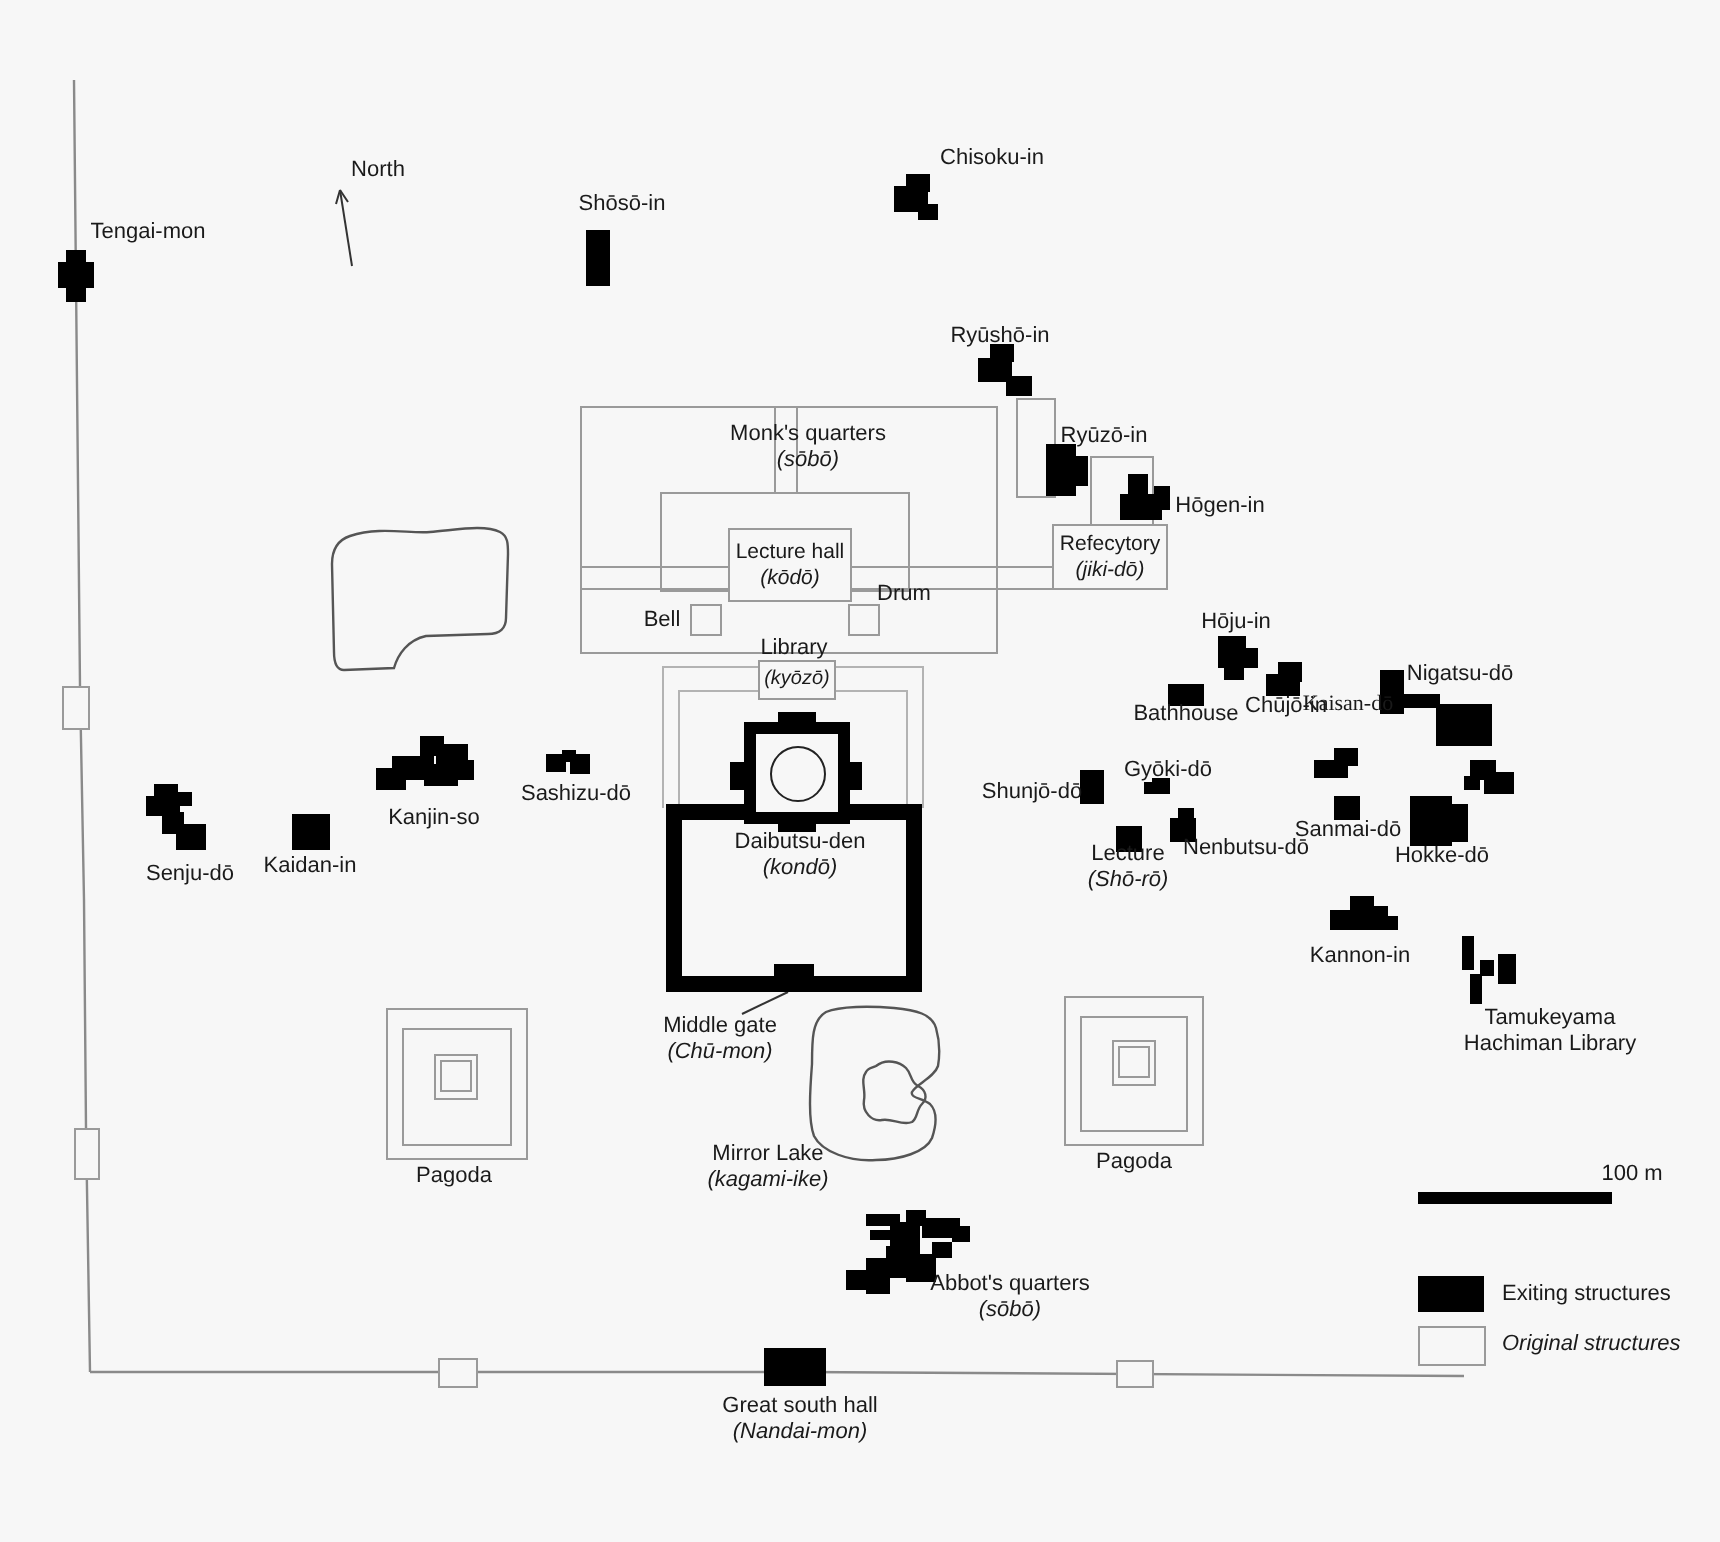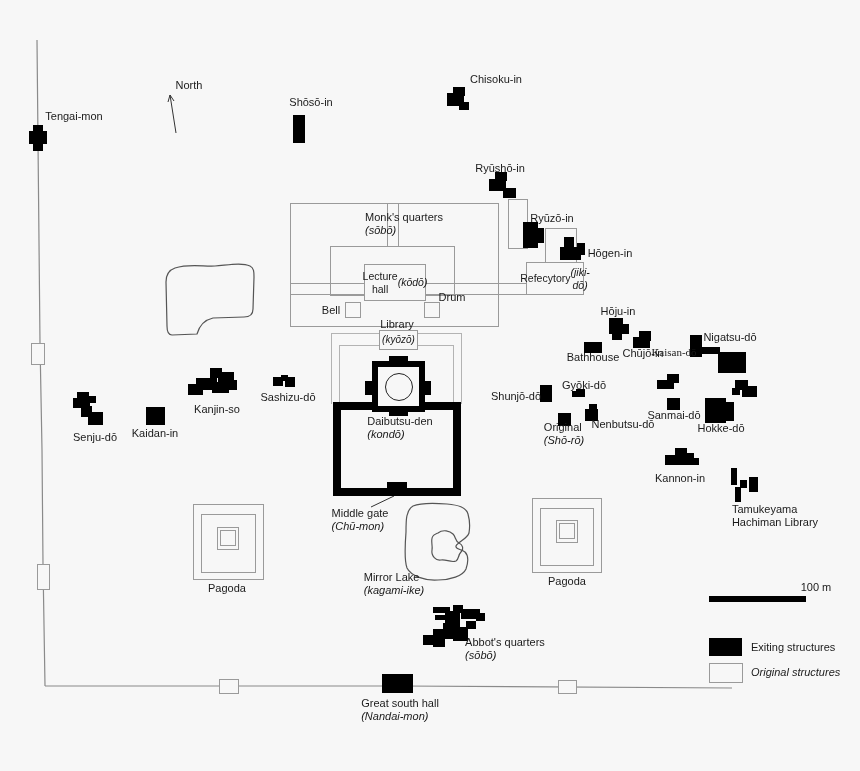--- a/index.html
+++ b/index.html
@@ -4,25 +4,25 @@
 <style>
   html,body{margin:0;padding:0;background:#f7f7f7;}
   .canvas{position:relative;width:860px;height:771px;background:#f7f7f7;overflow:hidden;
           font-family:"Liberation Sans",sans-serif;color:#1a1a1a;}
   svg.layer{position:absolute;left:0;top:0;z-index:1;pointer-events:none;}
   .b{position:absolute;background:#000;z-index:3;}
   .o{position:absolute;border:1px solid #9a9a9a;z-index:2;}
   .olite{position:absolute;border:1px solid #b3b3b3;z-index:2;}
   .w{position:absolute;border:1px solid #9a9a9a;background:#f7f7f7;z-index:4;}
   .lbl{position:absolute;font-size:11px;line-height:13px;white-space:nowrap;
-       transform:translateX(-50%);text-align:left;z-index:5;}
+       transform:translateX(-50%);text-align:center;z-index:5;}
   .lbl.la{transform:none;text-align:left;}
   .rom{font-style:italic;}
   .boxtxt{position:absolute;z-index:4;background:#f7f7f7;border:1px solid #9a9a9a;
-          display:flex;flex-direction:row;align-items:center;justify-content:center;
+          display:flex;flex-direction:column;align-items:center;justify-content:center;
           font-size:10.5px;line-height:12.5px;text-align:center;}
   .grp{display:contents;}
   .court{position:absolute;border:8px solid #000;z-index:3;}
   .hall{position:absolute;border:6px solid #000;background:#f7f7f7;z-index:4;}
   .circle{position:absolute;border:1.5px solid #222;border-radius:50%;z-index:5;background:transparent;}
   .tab{z-index:5;}
 </style>
 </head>
 <body>
 
@@ -231,40 +231,40 @@
   <div class="lbl" style="left:643px;top:347px;">Chūjō-in</div>
   <div class="lbl" style="left:730px;top:331px;">Nigatsu-dō</div>
   <div class="lbl" style="left:674px;top:346px;font-family:Liberation Serif, serif;">Kaisan-dō</div>
   <div class="lbl" style="left:584px;top:379px;">Gyōki-dō</div>
   <div class="lbl" style="left:516px;top:390px;">Shunjō-dō</div>
   <div class="lbl" style="left:288px;top:391px;">Sashizu-dō</div>
   <div class="lbl" style="left:217px;top:403px;">Kanjin-so</div>
   <div class="lbl" style="left:674px;top:409px;">Sanmai-dō</div>
   <div class="lbl" style="left:623px;top:418px;">Nenbutsu-dō</div>
   <div class="lbl" style="left:564px;top:421px;">
-    <div>Original</div>
+    <div>Lecture</div>
     <div class="rom">(Shō-rō)</div>
   </div>
   <div class="lbl" style="left:721px;top:422px;">Hokke-dō</div>
   <div class="lbl" style="left:155px;top:427px;">Kaidan-in</div>
   <div class="lbl" style="left:95px;top:431px;">Senju-dō</div>
   <div class="lbl" style="left:400px;top:415px;">
     <div>Daibutsu-den</div>
     <div class="rom">(kondō)</div>
   </div>
   <div class="lbl" style="left:680px;top:472px;">Kannon-in</div>
   <div class="lbl" style="left:775px;top:503px;">
     <div>Tamukeyama</div>
     <div>Hachiman Library</div>
   </div>
   <div class="lbl" style="left:360px;top:507px;">
     <div>Middle gate</div>
     <div class="rom">(Chū-mon)</div>
   </div>
-  <div class="lbl" style="left:394px;top:571px;">
+  <div class="lbl" style="left:384px;top:571px;">
     <div>Mirror Lake</div>
     <div class="rom">(kagami-ike)</div>
   </div>
   <div class="lbl" style="left:227px;top:582px;">Pagoda</div>
   <div class="lbl" style="left:567px;top:575px;">Pagoda</div>
   <div class="lbl" style="left:505px;top:636px;">
     <div>Abbot's quarters</div>
     <div class="rom">(sōbō)</div>
   </div>
   <div class="lbl" style="left:400px;top:697px;">

